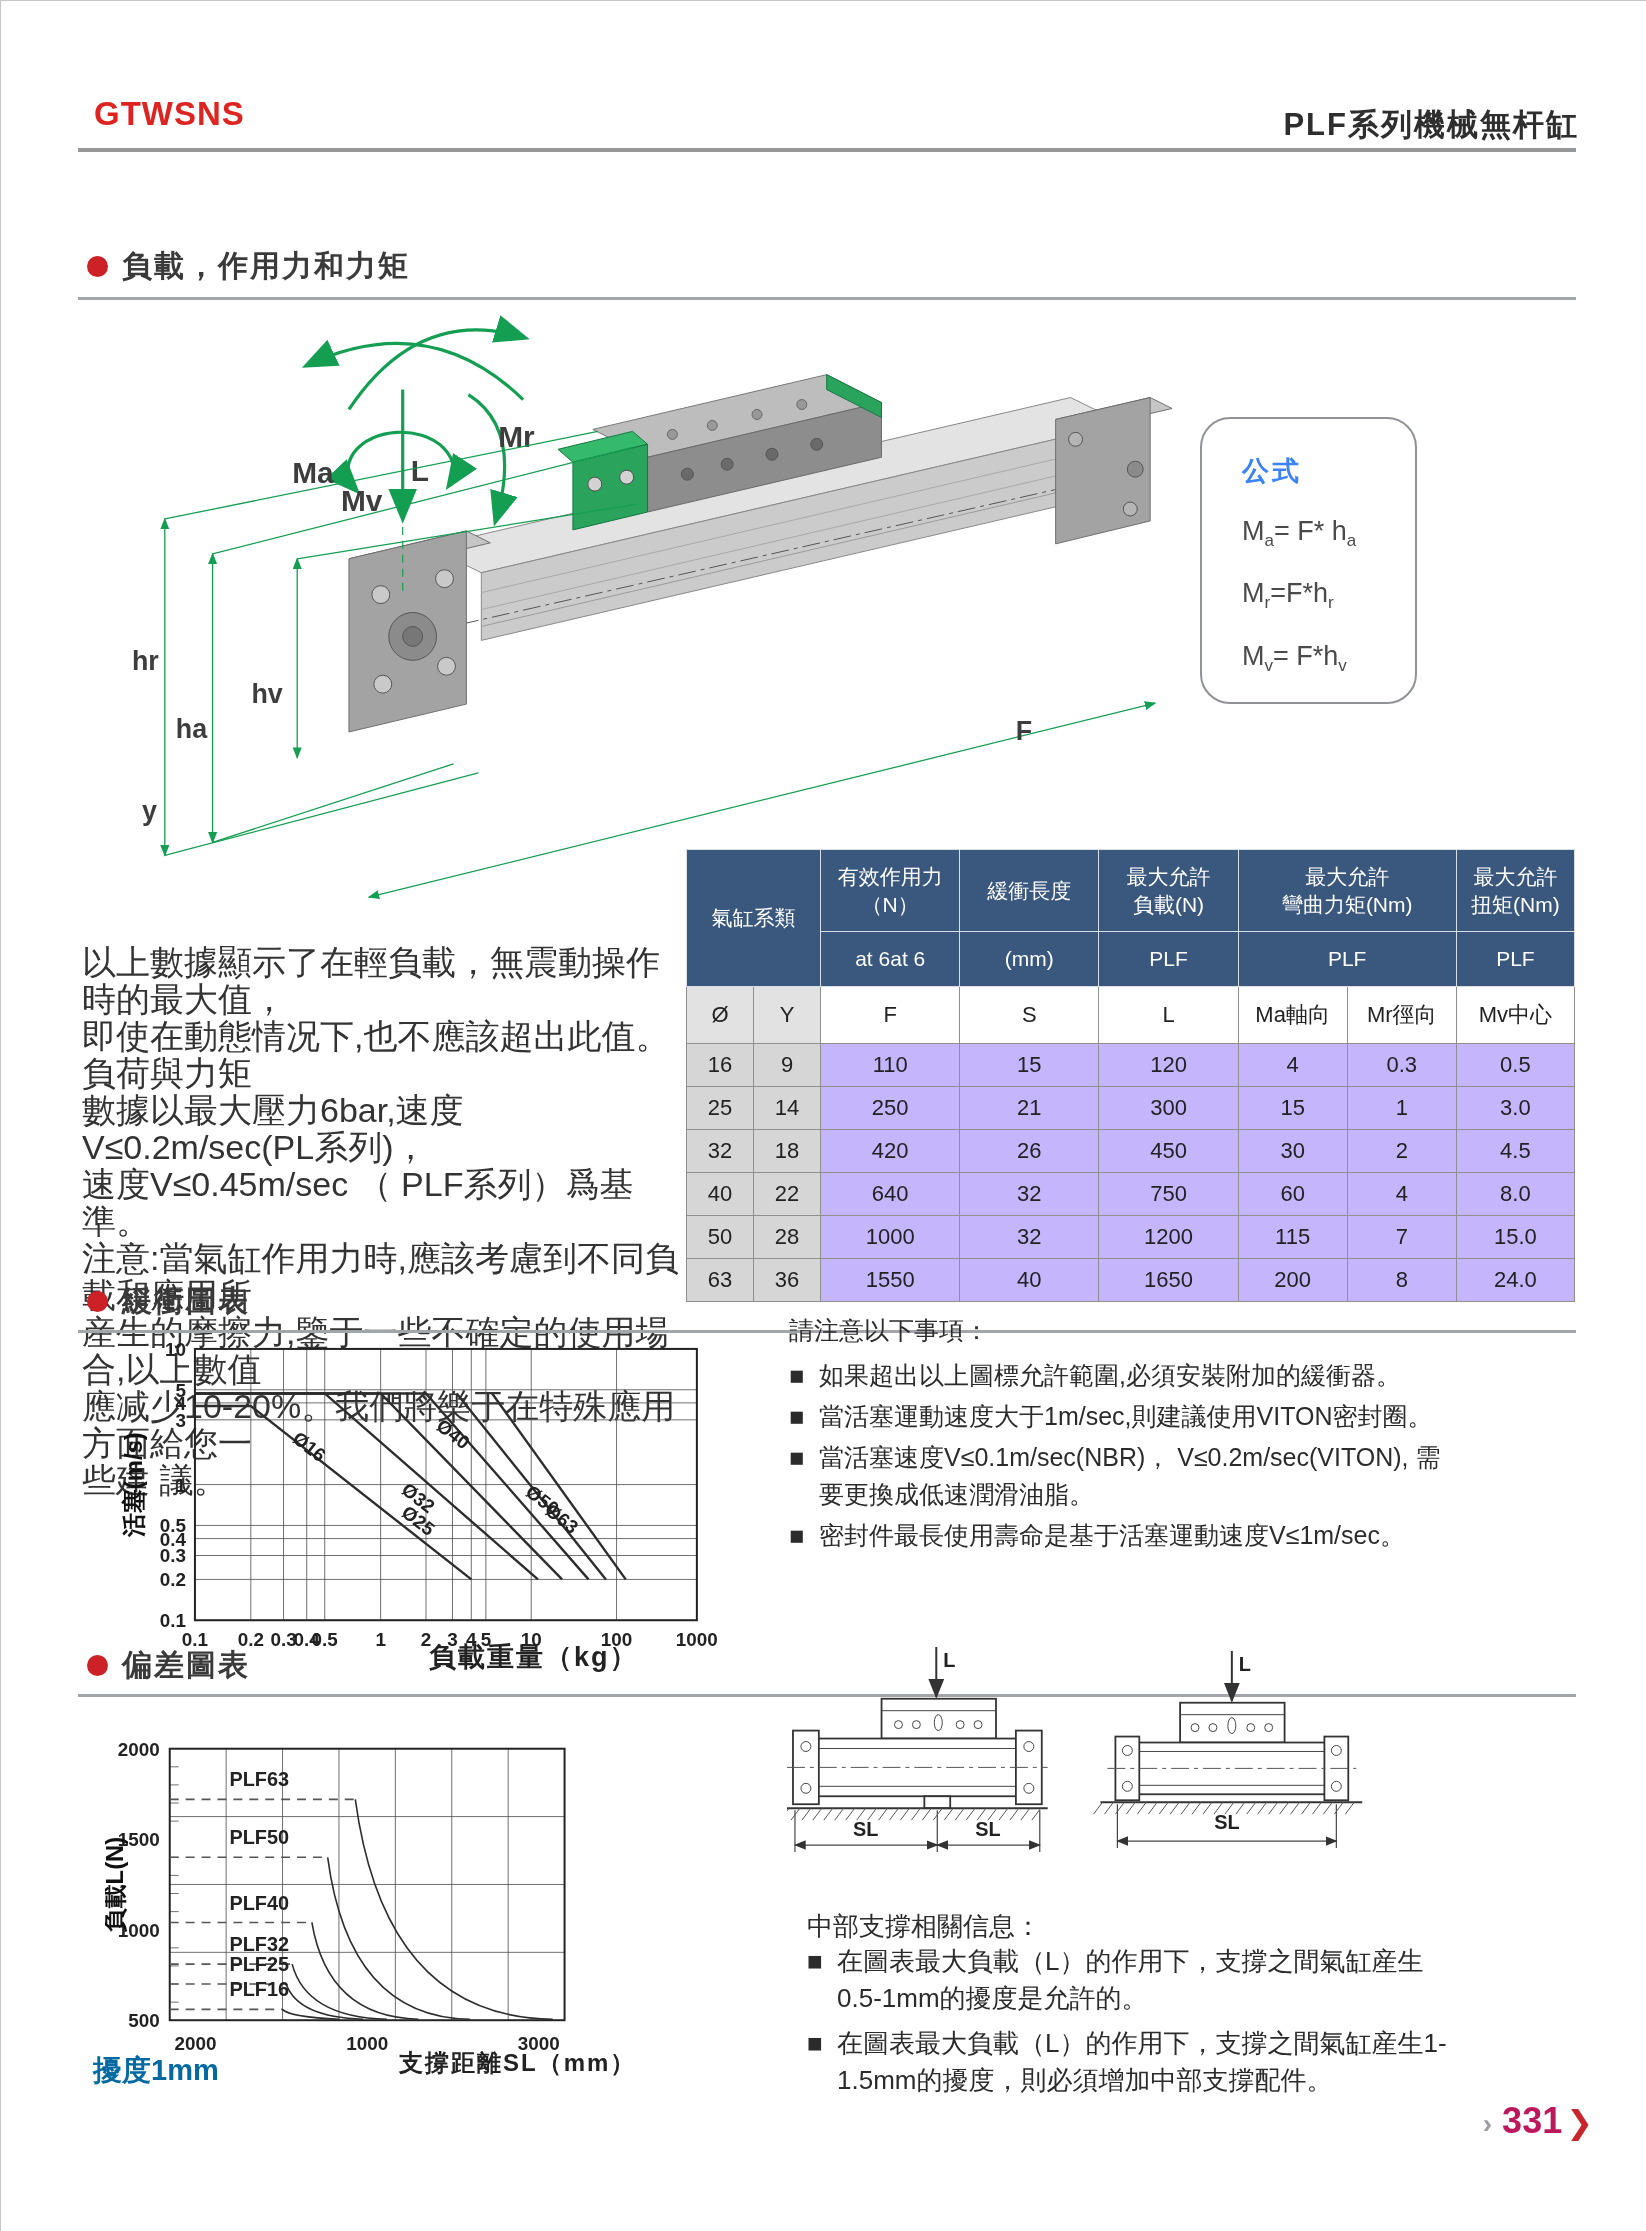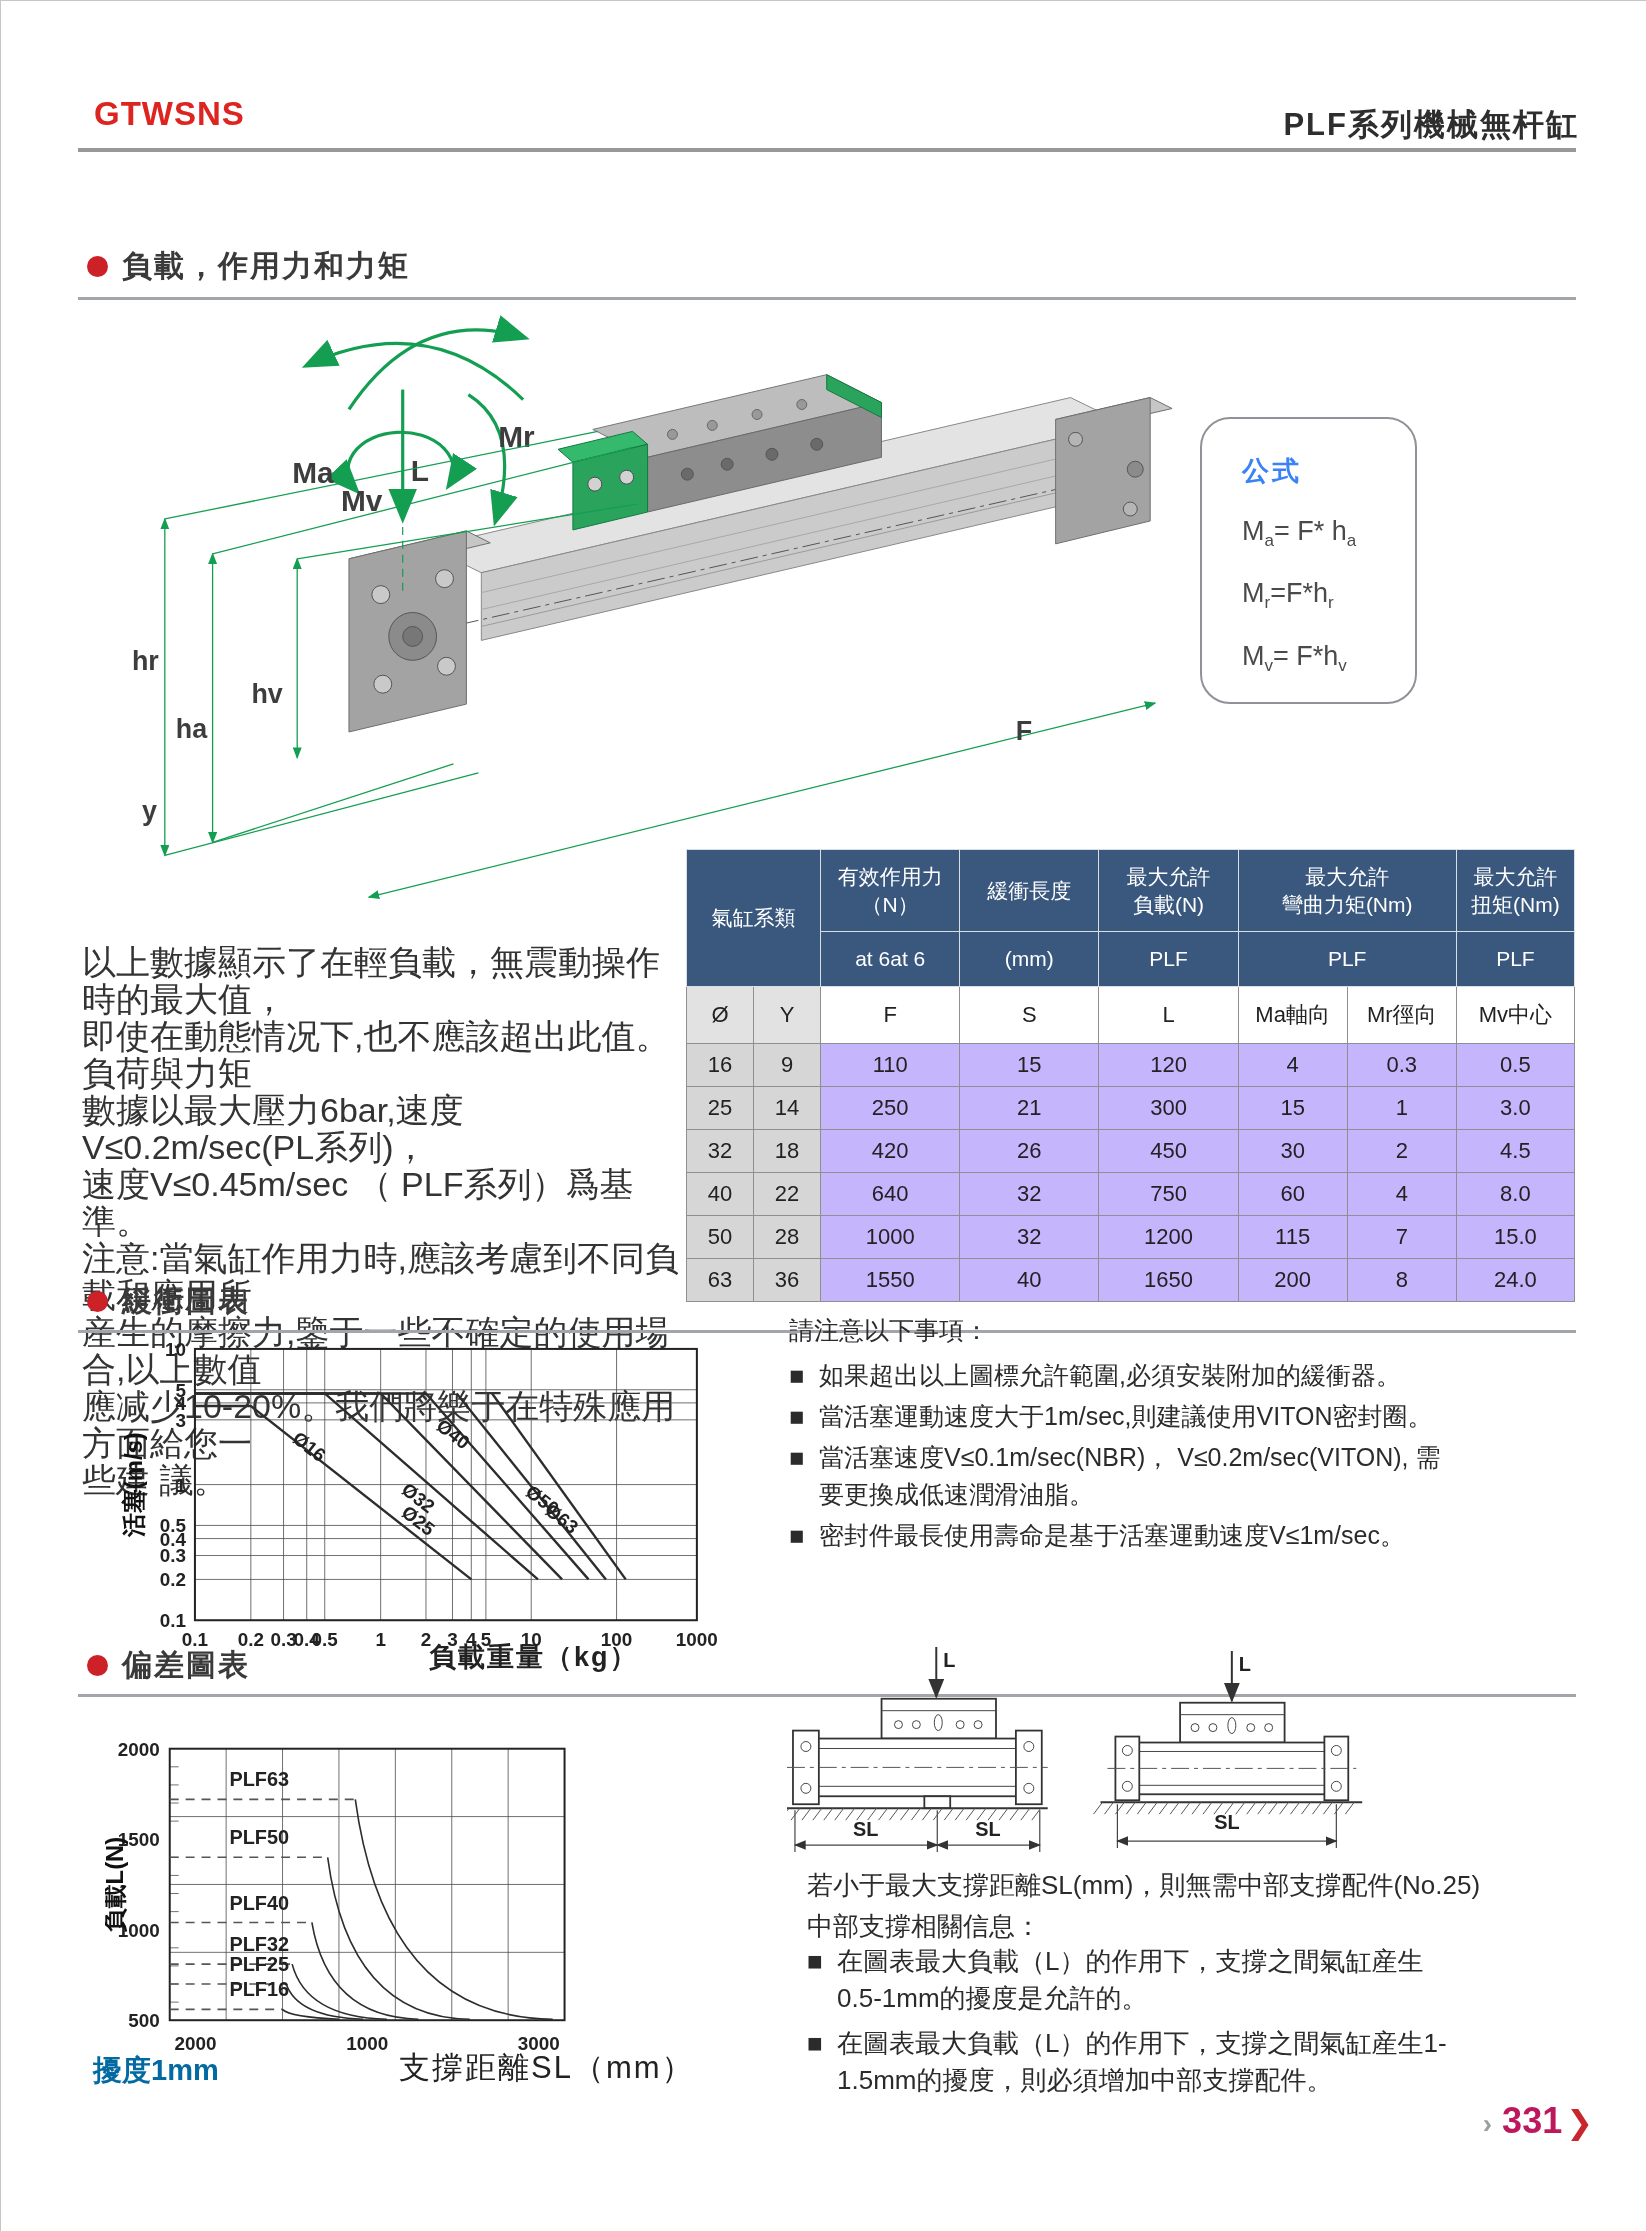--- a/index.html
+++ b/index.html
@@ -25,21 +25,21 @@
   table.spec tr.r3 td{height:56px;background:#fff;}
   table.spec tr.r3 td.shade{background:#e2e2e2;}
   table.spec td{border:1px solid #8f8f8f;text-align:center;font-size:22px;color:#222;height:42px;background:#c4b5fd;padding:0;}
   table.spec tbody td.shade{background:#d6d6d6;}
   .notes{left:788px;top:1311px;width:673px;font-size:25px;line-height:37px;color:#2b2b2b;}
   .notes .nt{margin-bottom:8px;}
   .note-item{display:flex;margin-top:4px;}
   .note-item .sq{flex:0 0 30px;}
   .buf-xlabel{left:428px;top:1638px;font-size:27px;font-weight:bold;color:#222;letter-spacing:2px;}
   .dev-note{left:92px;top:2050px;font-size:29px;font-weight:700;color:#0369a1;}
-  .dev-xlabel{left:398px;top:2046px;font-size:31px;font-weight:normal;color:#222;letter-spacing:2px;}
+  .dev-xlabel{left:398px;top:2046px;font-size:24px;font-weight:bold;color:#222;letter-spacing:2px;}
   .sup-line{left:806px;font-size:26px;color:#2b2b2b;}
   .sup-items{left:806px;top:1942px;width:652px;font-size:26px;line-height:37px;color:#2b2b2b;}
   .sup-item{display:flex;margin-bottom:8px;}
   .sup-item .sq{flex:0 0 30px;}
   .footer{left:1383px;top:2099px;width:209px;text-align:right;}
   .footer .chev-l{color:#9b9ea1;font-size:28px;font-weight:bold;margin-right:10px;}
   .footer .pg{color:#be185d;font-size:36px;font-weight:bold;}
   .footer .chev-r{color:#c9252c;font-size:32px;font-weight:bold;margin-left:4px;}
   
   svg text{font-family:"Liberation Sans","DejaVu Sans",sans-serif;}
@@ -490,21 +490,20 @@
       <line x1="315" y1="162" x2="578" y2="162" stroke="#333" stroke-width="2"></line>
       <line x1="332" y1="164" x2="332" y2="208" class="dim"></line>
       <line x1="552" y1="164" x2="552" y2="208" class="dim"></line>
       <line x1="332" y1="201" x2="552" y2="201" class="dim" marker-start="url(#arrD)" marker-end="url(#arrD)"></line>
       <text x="442" y="189" class="slabel" text-anchor="middle">SL</text>
     </g>
   <path d="M2,168 L-7,180 M13,168 L4,180 M24,168 L15,180 M35,168 L26,180 M46,168 L37,180 M57,168 L48,180 M68,168 L59,180 M79,168 L70,180 M90,168 L81,180 M101,168 L92,180 M112,168 L103,180 M123,168 L114,180 M134,168 L125,180 M145,168 L136,180 M156,168 L147,180 M167,168 L158,180 M178,168 L169,180 M189,168 L180,180 M200,168 L191,180 M211,168 L202,180 M222,168 L213,180 M233,168 L224,180 M244,168 L235,180 M255,168 L246,180 " class="hatch"></path>
       <path d="M317,162 L308,174 M328,162 L319,174 M339,162 L330,174 M350,162 L341,174 M361,162 L352,174 M372,162 L363,174 M383,162 L374,174 M394,162 L385,174 M405,162 L396,174 M416,162 L407,174 M427,162 L418,174 M438,162 L429,174 M449,162 L440,174 M460,162 L451,174 M471,162 L462,174 M482,162 L473,174 M493,162 L484,174 M504,162 L495,174 M515,162 L506,174 M526,162 L517,174 M537,162 L528,174 M548,162 L539,174 M559,162 L550,174 M570,162 L561,174 " class="hatch"></path>
     </svg>
 
-  <div class="abs sup-line" style="top:1867px;">若小于最大支撐距離SL(mm)，則無需中部支撐配件(No.25)</div>
   <div class="abs sup-line" style="top:1908px;">中部支撐相關信息：</div>
   <div class="abs sup-items">
     <div class="sup-item">
       <span class="sq">■</span>
       <span>在圖表最大負載（L）的作用下，支撐之間氣缸産生0.5-1mm的擾度是允許的。</span>
     </div>
     <div class="sup-item">
       <span class="sq">■</span>
       <span>在圖表最大負載（L）的作用下，支撐之間氣缸産生1-1.5mm的擾度，則必須增加中部支撐配件。</span>
     </div>

